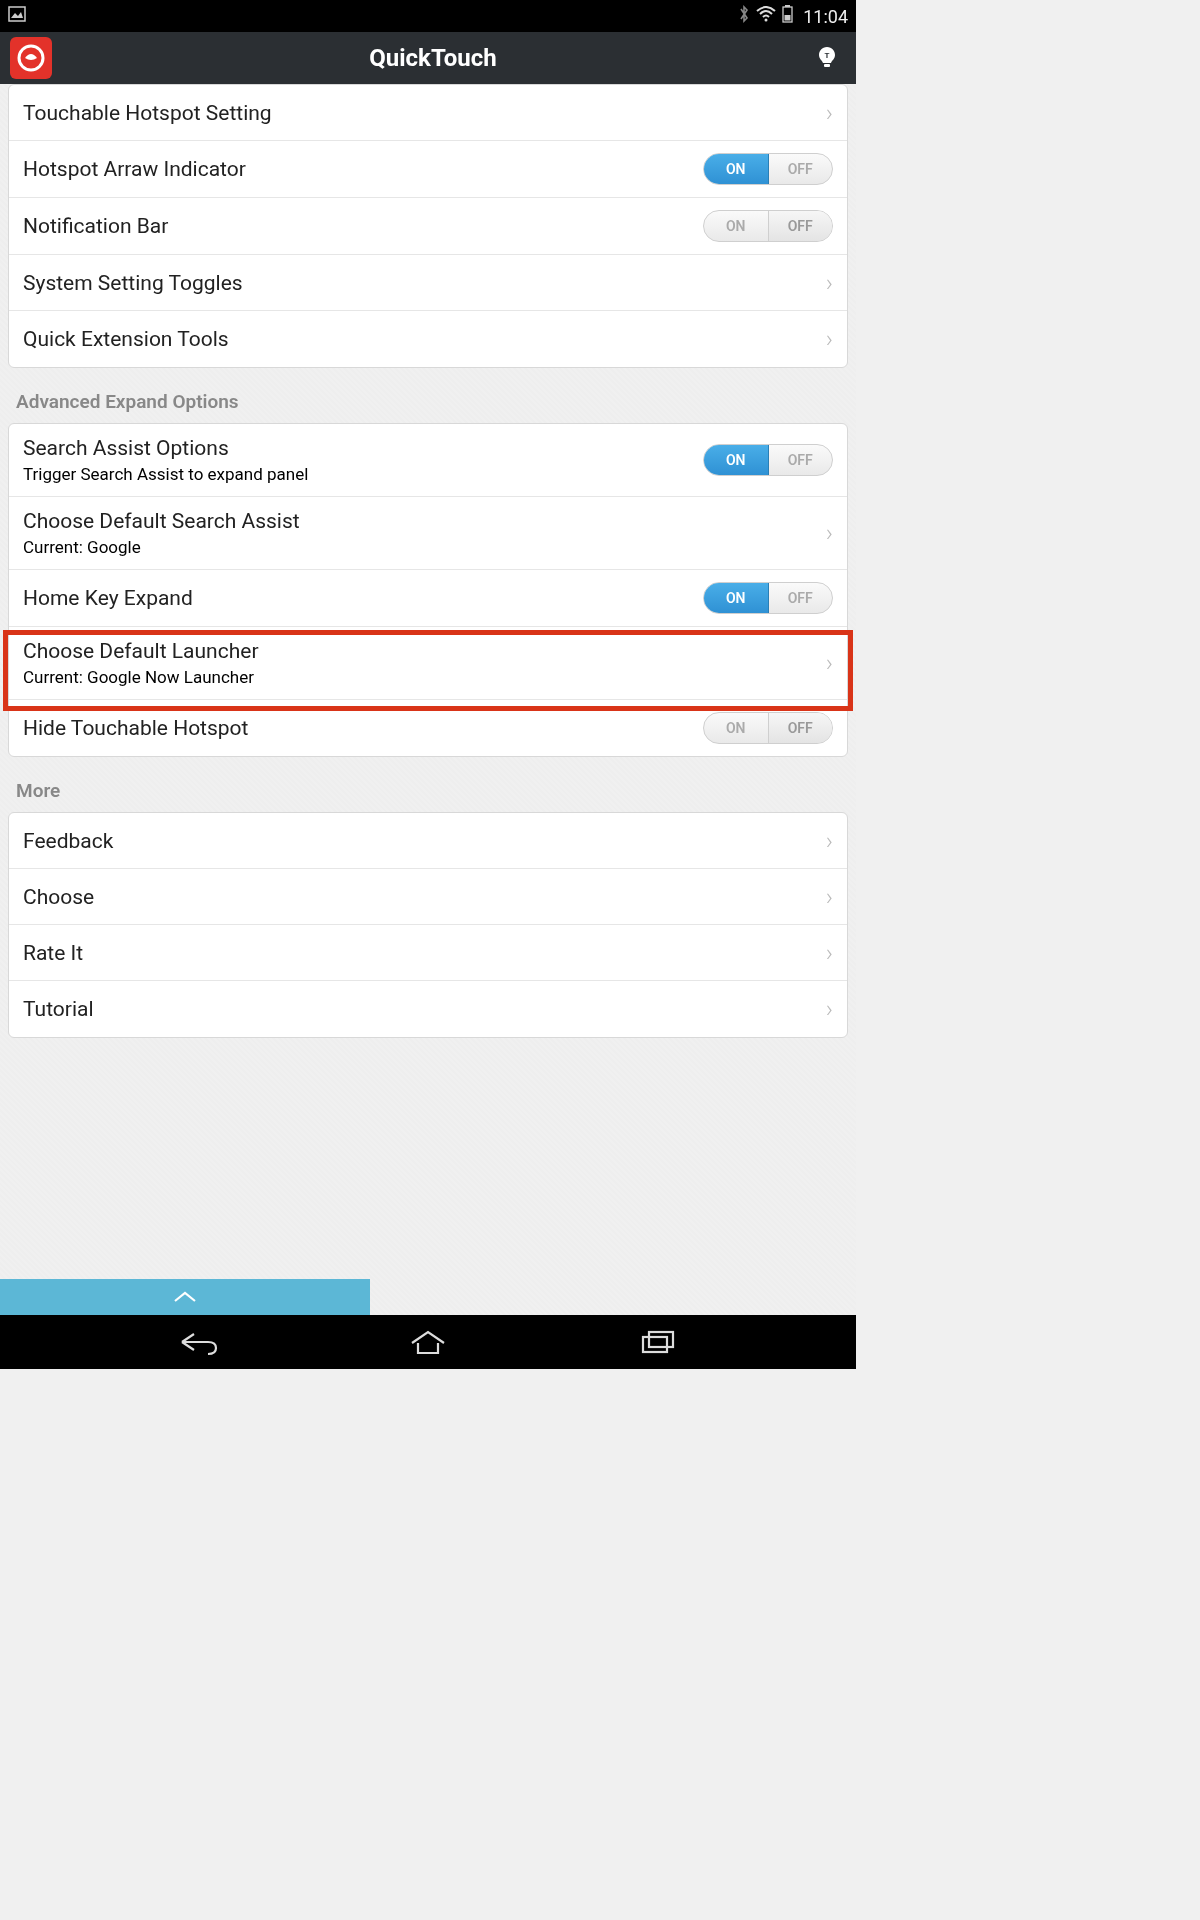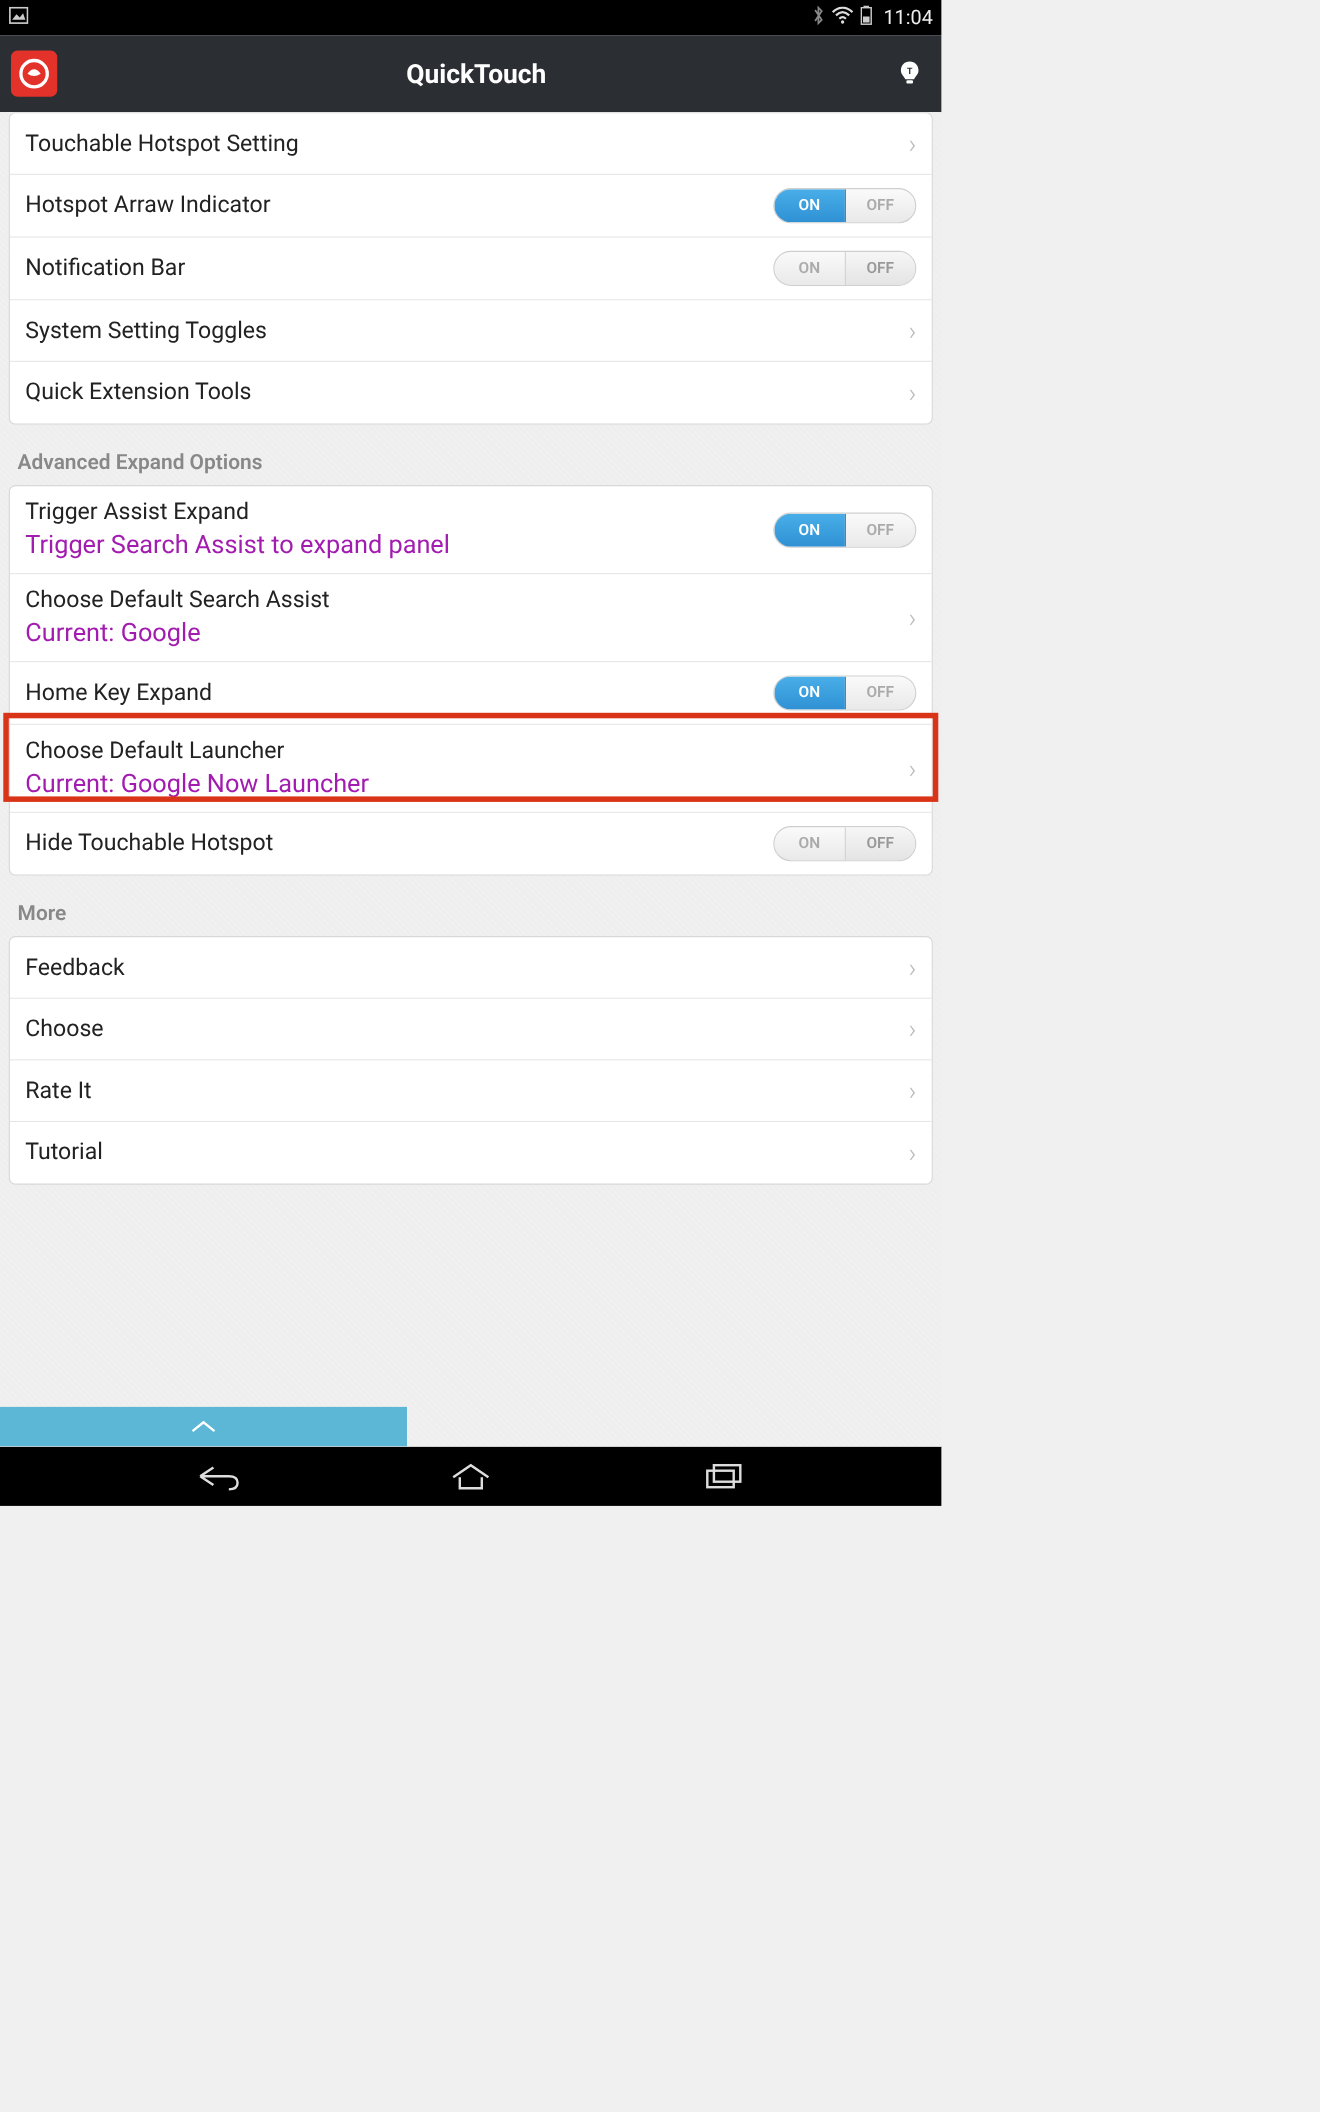--- a/index.html
+++ b/index.html
@@ -6,37 +6,37 @@
   html, body { width: 856px; height: 1369px; font-family: -apple-system, Roboto, Arial, sans-serif; background: #f0f0f0; }
   body { display: flex; flex-direction: column; }
 
   
   .status-bar { height: 32px; background: #000; color: #ccc; display: flex; align-items: center; padding: 0 8px; font-size: 15px; }
   .status-left { display: flex; align-items: center; gap: 6px; }
   .status-right { margin-left: auto; display: flex; align-items: center; gap: 6px; }
   .status-time { color: #eee; font-size: 18px; margin-left: 4px; }
 
   
-  .app-header { height: 70px; background: #2b2f33; display: flex; align-items: center; padding: 0 10px; }
+  .app-header { height: 52px; background: #2b2f33; display: flex; align-items: center; padding: 0 10px; }
   .app-icon { width: 42px; height: 42px; background: #e3322a; border-radius: 6px; display: flex; align-items: center; justify-content: center; }
   .app-icon svg { width: 32px; height: 32px; }
   .app-title { flex: 1; text-align: center; color: #fff; font-size: 24px; font-weight: 700; }
   .bulb { width: 26px; height: 26px; margin-right: 6px; }
 
   
   .content { flex: 1; overflow: hidden; background: #efefef; background-image: repeating-linear-gradient(45deg, #eee, #eee 2px, #f0f0f0 2px, #f0f0f0 4px); position: relative; }
 
   .disable-btn { margin: 10px; height: 44px; background: linear-gradient(#3fb9ac, #35a99c); border: 1px solid #2f9b90; border-radius: 5px; color: #fff; font-size: 21px; font-weight: 700; display: flex; align-items: center; justify-content: center; }
 
   .group { margin: 0 8px 10px 8px; border: 1px solid #d8d8d8; border-radius: 6px; background: #fff; overflow: hidden; }
   .row { min-height: 56px; padding: 12px 14px; border-bottom: 1px solid #e6e6e6; display: flex; align-items: center; position: relative; justify-content: center; }
   .row:last-child { border-bottom: none; }
   .row-text { flex: 1; }
   .row-title { font-size: 21px; color: #222; }
-  .row-sub { font-size: 23px; color: #a21caf; margin-top: 4px; }
+  .row-sub { font-size: 17px; color: #000000; margin-top: 4px; }
   .chevron { color: #bbb; font-size: 24px; font-weight: 300; margin-left: 8px; }
 
   .section-header { font-size: 19px; font-weight: 600; color: #888; padding: 12px 16px 10px 16px; }
 
   
   .toggle { width: 130px; height: 32px; border: 1px solid #cfcfcf; border-radius: 16px; display: flex; overflow: hidden; font-size: 14px; font-weight: 600; background: linear-gradient(#fafafa,#e9e9e9); }
   .toggle .on, .toggle .off { flex: 1; display: flex; align-items: center; justify-content: center; }
   .toggle.on .on { background: linear-gradient(#49aee8, #2f91d4); color: #fff; border-right: 1px solid #2a7fb6; }
   .toggle.on .off { color: #aaa; }
   .toggle.off .on { color: #aaa; border-right: 1px solid #cfcfcf; }
@@ -147,21 +147,21 @@
         </div>
       <span class="chevron">›</span>
     </div>
   </div>
 
   <div class="section-header">Advanced Expand Options</div>
 
   <div class="group" style="position:relative;">
     <div class="row">
       <div class="row-text">
-        <div class="row-title">Trigger Assist Expand</div>
+        <div class="row-title">Search Assist Options</div>
         <div class="row-sub">Trigger Search Assist to expand panel</div>
       </div>
       <div class="toggle on">
         <div class="on">ON</div>
         <div class="off">OFF</div>
       </div>
     </div>
     <div class="row">
       <div class="row-text">
         <div class="row-title">Choose Default Search Assist</div>

